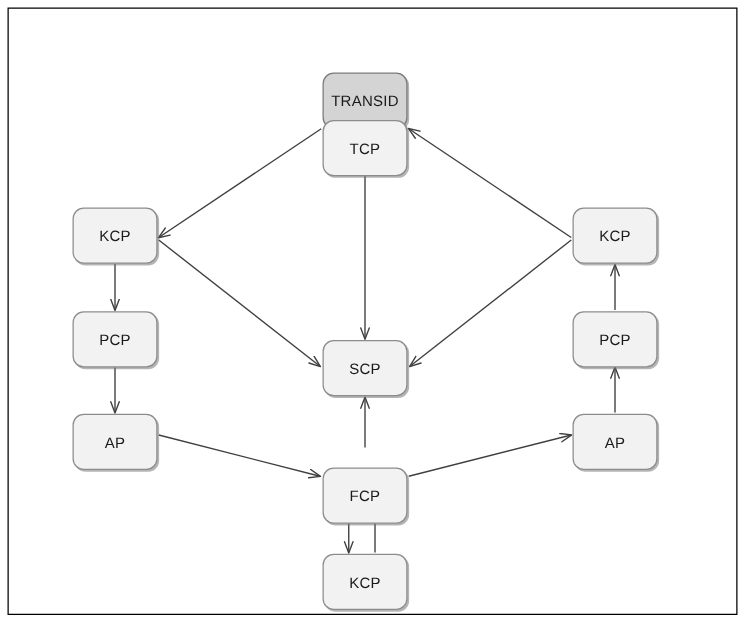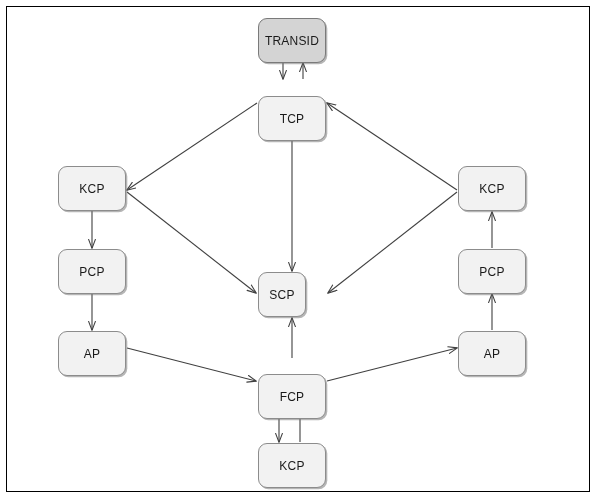--- a/index.html
+++ b/index.html
@@ -45,20 +45,21 @@
     align-items: center;
     justify-content: center;
     font-size: 12px;
     color: #1a1a1a;
     letter-spacing: 0.2px;
     box-shadow: 1.5px 1.5px 0 -0.2px rgba(120,120,120,0.55);
   }
   .node.shaded {
     background: #d4d4d4;
     border-color: #7a7a7a;
+    margin-top: 40px;
   }
   .node .label {
     pointer-events: none;
     white-space: nowrap;
   }
 </style>
 </head>
 <body>
 
 <div id="canvas">
@@ -108,21 +109,21 @@
       </div>
       <div class="node" style="left: 458px; top: 166px; width: 68px; height: 45px;">
         <span class="label">KCP</span>
       </div>
       <div class="node" style="left: 458px; top: 249px; width: 68px; height: 45px;">
         <span class="label">PCP</span>
       </div>
       <div class="node" style="left: 458px; top: 331px; width: 68px; height: 45px;">
         <span class="label">AP</span>
       </div>
-      <div class="node" style="left: 258px; top: 272px; width: 48px; height: 45px;">
+      <div class="node" style="left: 258px; top: 272px; width: 68px; height: 45px;">
         <span class="label">SCP</span>
       </div>
       <div class="node" style="left: 258px; top: 374px; width: 68px; height: 45px;">
         <span class="label">FCP</span>
       </div>
       <div class="node" style="left: 258px; top: 443px; width: 68px; height: 45px;">
         <span class="label">KCP</span>
       </div>
     </div>
 </div>

